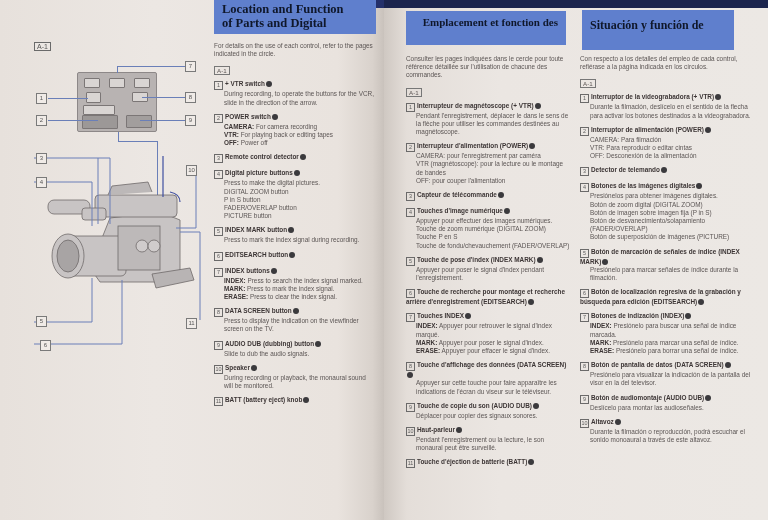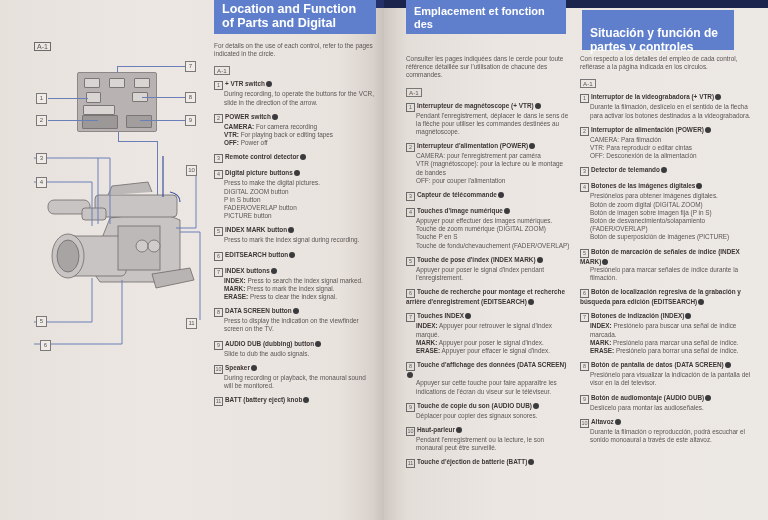--- a/index.html
+++ b/index.html
@@ -14,27 +14,28 @@
     background:linear-gradient(90deg,#e7e1dc 0%,#ece7e3 40%,#e9e3de 88%,#d9d2cc 97%,#c9c2bc 100%);
   }
   .page-right {
     position:absolute; left:384px; top:8px; width:384px; height:512px;
     background:linear-gradient(90deg,#cfc8c2 0%,#e4ded9 6%,#ebe6e2 30%,#ece8e4 100%);
   }
   .top-dark { position:absolute; left:384px; top:0; width:384px; height:10px; background:#1b244d; }
   .top-dark-left { position:absolute; left:360px; top:0; width:24px; height:8px; background:#24306a; }
 
   .header-band {
-    position:absolute; background:#5f7fcd; color:#ffffff;
+    position:absolute; background:#5f7fcd; color:#0f172a;
     font-weight:bold; line-height:1.15; padding:4px 8px;
     box-sizing:border-box;
+    font-family:Liberation Serif, serif;
   }
   .hb-en { left:214px; top:0; width:162px; height:34px; font-size:12.5px; padding-top:2px; }
-  .hb-fr { left:406px; top:0; width:160px; height:34px; font-size:11px; padding-top:5px; }
-  .hb-es { left:582px; top:10px; width:152px; height:40px; font-size:12px; padding-top:17px; }
+  .hb-fr { left:406px; top:11px; width:160px; height:34px; font-size:11px; padding-top:5px;text-align:right; }
+  .hb-es { left:582px; top:10px; width:152px; height:40px; font-size:12px; padding-top:9px; }
 
   .col { position:absolute; color:#5b5554; font-size:6.4px; line-height:8.2px; }
   .col-en { left:214px; top:42px; width:160px; }
   .col-fr { left:406px; top:55px; width:164px; }
   .col-es { left:580px; top:55px; width:180px; }
 
   .intro { margin-bottom:8px; }
   .sec-label {
     display:inline-block; border:0.8px solid #777; padding:0 2px;
     font-size:6.2px; line-height:7px; margin-bottom:5px;
@@ -147,21 +148,20 @@
 
   <div class="header-band hb-en">
     <div>Location and Function</div>
     <div>of Parts and Digital</div>
   </div>
   <div class="header-band hb-fr">
     <div>Emplacement et fonction des</div>
   </div>
   <div class="header-band hb-es">
     <div>Situación y función de</div>
-    <div>partes y controles</div>
   </div>
 
   <div class="col col-en">
     <div class="intro">For details on the use of each control, refer to the pages indicated in the circle.</div>
     <div class="sec-label">A-1</div>
     <div class="items">
         <div class="item">
           <div class="item-title"><span class="num">1</span><span>+ VTR switch</span><span class="ref"></span></div>
           <div class="desc">During recording, to operate the buttons for the VCR, slide in the direction of the arrow.</div>
         </div>

